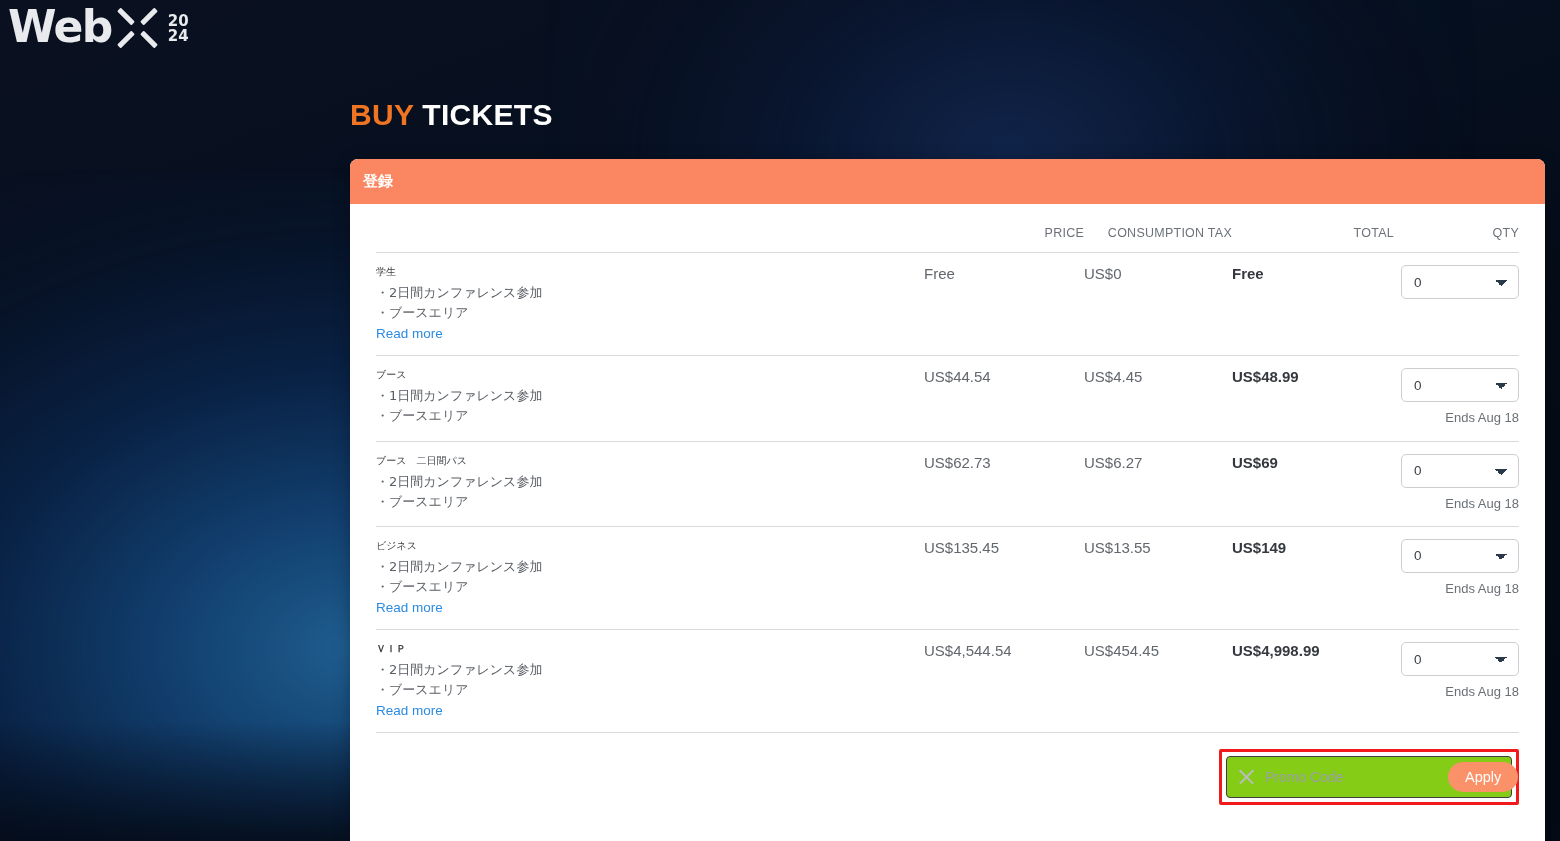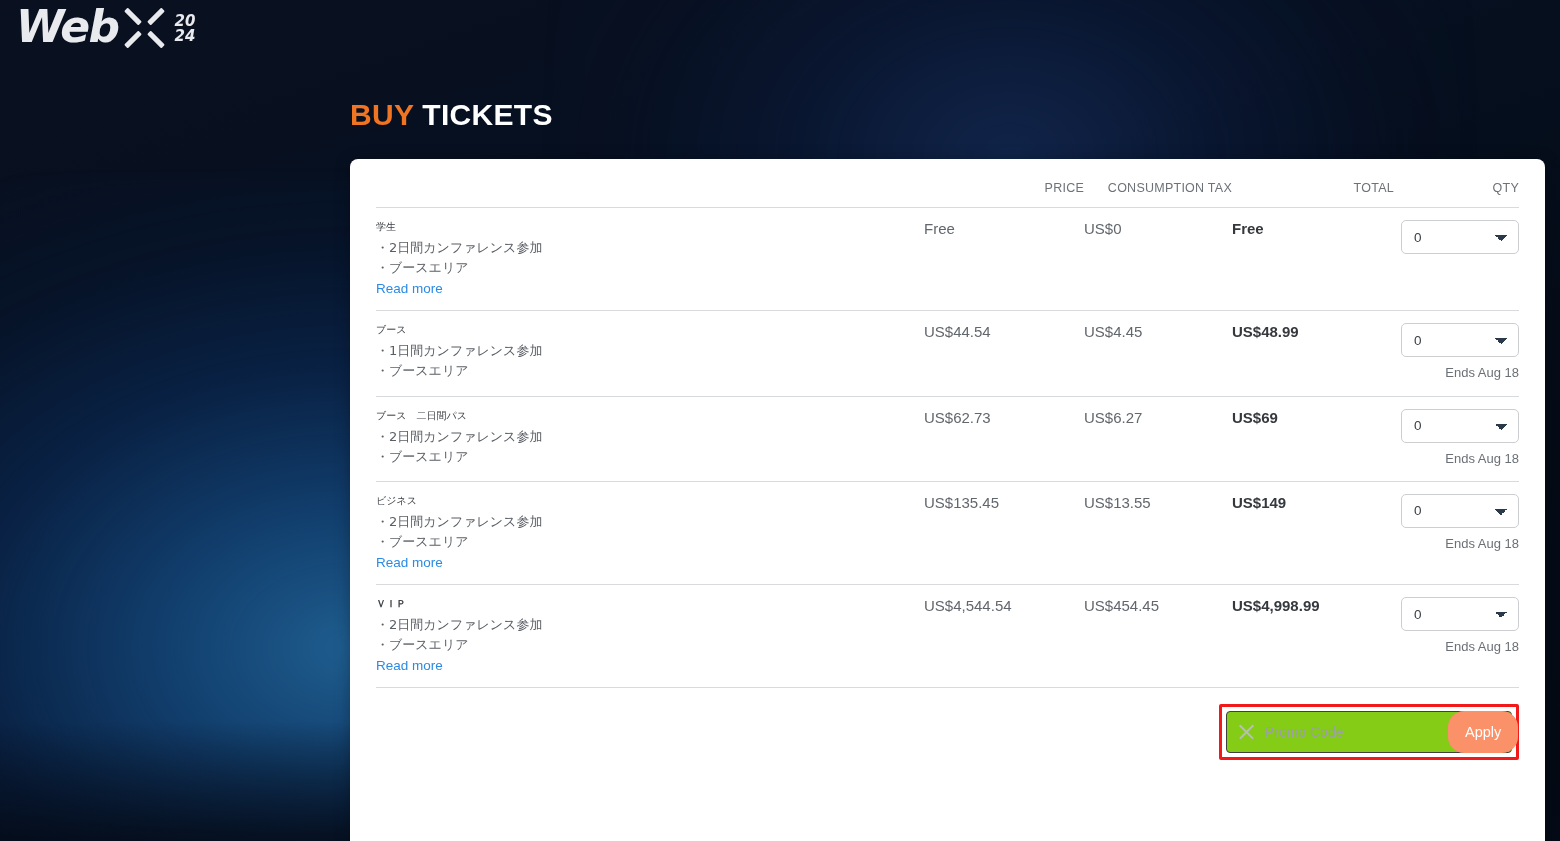--- a/index.html
+++ b/index.html
@@ -47,23 +47,23 @@
     filter: blur(10px);
   }
   .bg-bottom-fade {
     position: absolute; left: 0; right: 0; bottom: 0; height: 120px;
     background: linear-gradient(180deg, rgba(4,10,22,0) 0%, rgba(4,10,22,0.85) 100%);
     z-index: 1;
   }
 
   
   .site-header {
-    position: absolute; left: 8px; top: 0; right: 0; height: 58px;
+    position: absolute; left: 0; top: 0; right: 0; height: 58px;
     z-index: 10;
-    display: flex; align-items: center; font-style: italic;
+    display: flex; align-items: center;
   }
   .logo {
     margin-left: 8px;
     display: flex; align-items: center; gap: 4px;
     height: 58px;
   }
   .logo-word {
     font-family: "DejaVu Sans", sans-serif;
     font-size: 44px; font-weight: 700; color: #e8eaee;
     letter-spacing: -1.5px;
@@ -225,21 +225,21 @@
     flex: 1 1 auto; border: none; outline: none;
     font-size: 14px; color: #4a4f55;
     font-family: "Liberation Sans", sans-serif;
     background: transparent;
   }
   .promo-input::placeholder { color: #9ba0a6; }
   .promo-apply {
     flex: 0 0 auto;
     background: #fa9168; color: #ffffff;
     border: none; border-radius: 16px;
-    height: 42px; padding: 0 17px;
+    height: 30px; padding: 0 17px;
     font-size: 14.5px; font-family: "Liberation Sans", sans-serif;
     cursor: pointer;
   }
 
   
   .pay-row {
     display: flex; align-items: center; justify-content: flex-end;
     gap: 14px; padding: 14px 0 0 0;
   }
 </style>
@@ -267,20 +267,23 @@
   </div>
 
 </header>
 
 <h1 class="page-title">
   <span class="buy">BUY</span><span> TICKETS</span>
 </h1>
 
 <section class="ticket-card">
 
+  <div class="card-banner">
+    <span class="card-banner-title">登録</span>
+  </div>
 
   <div class="card-body">
     <table class="tickets">
       <colgroup>
         <col class="col-name">
           <col class="col-price">
           <col class="col-tax">
           <col class="col-total">
           <col class="col-qty">
       </colgroup>

